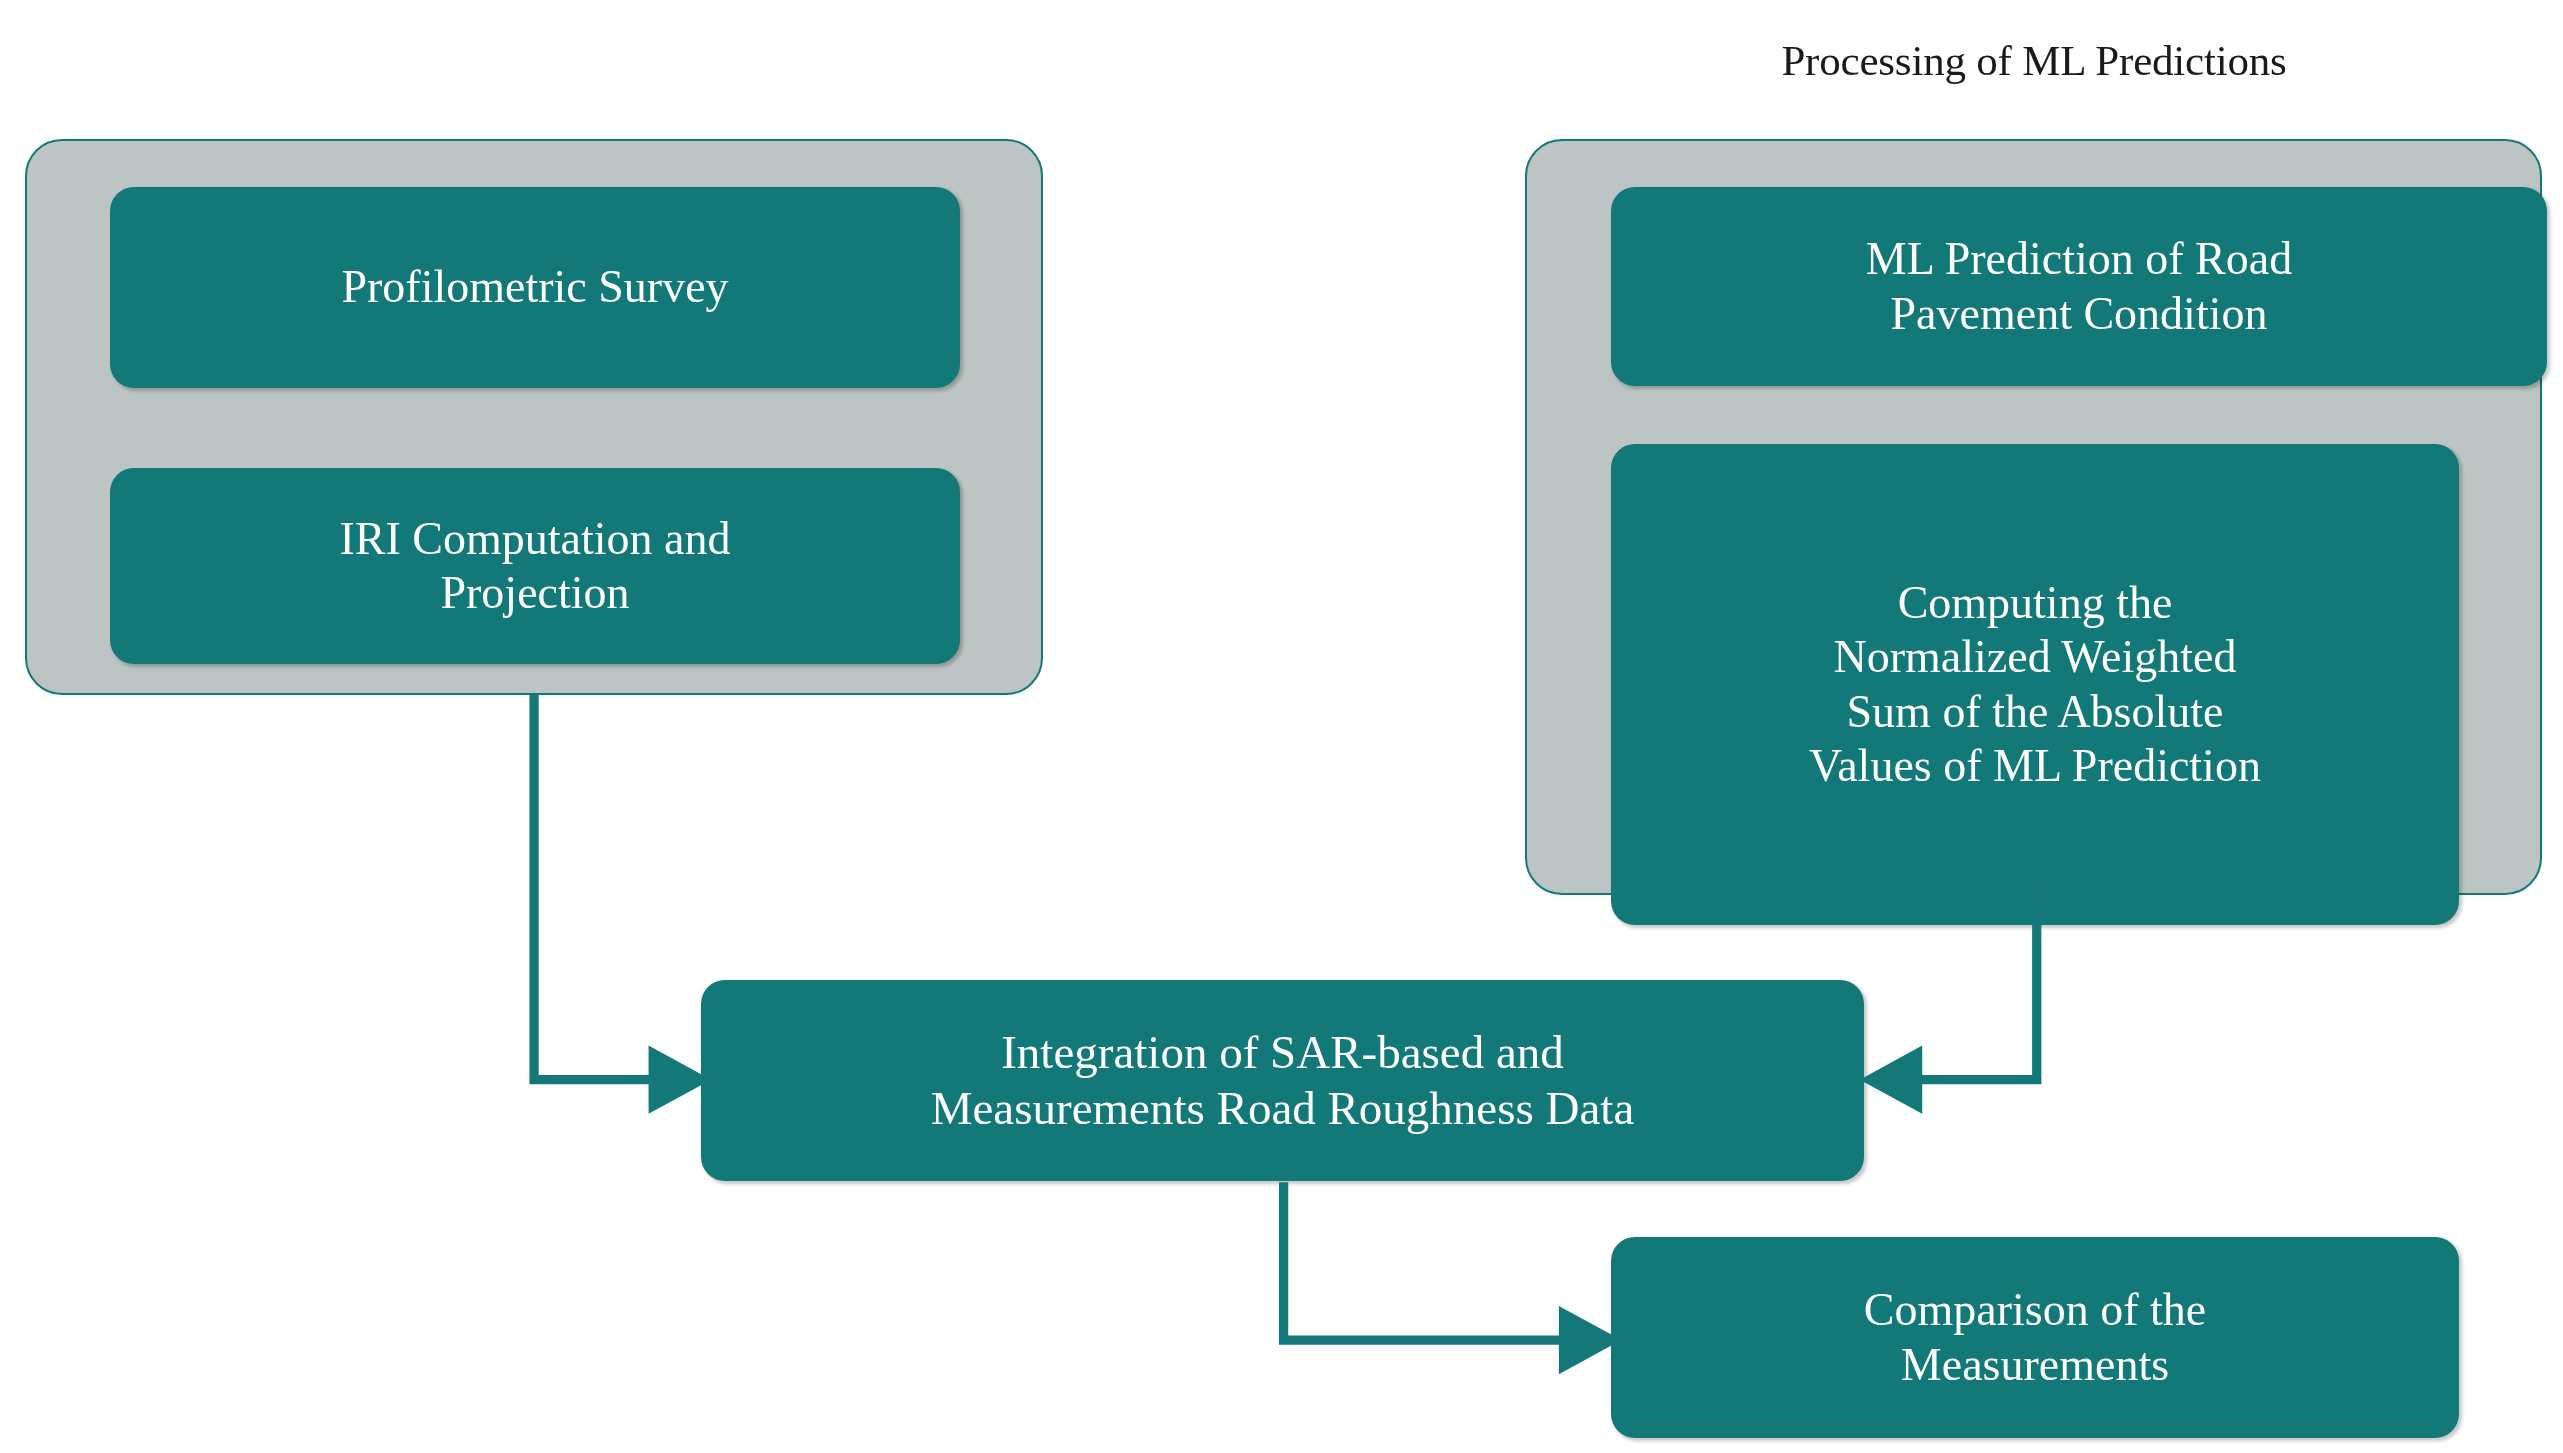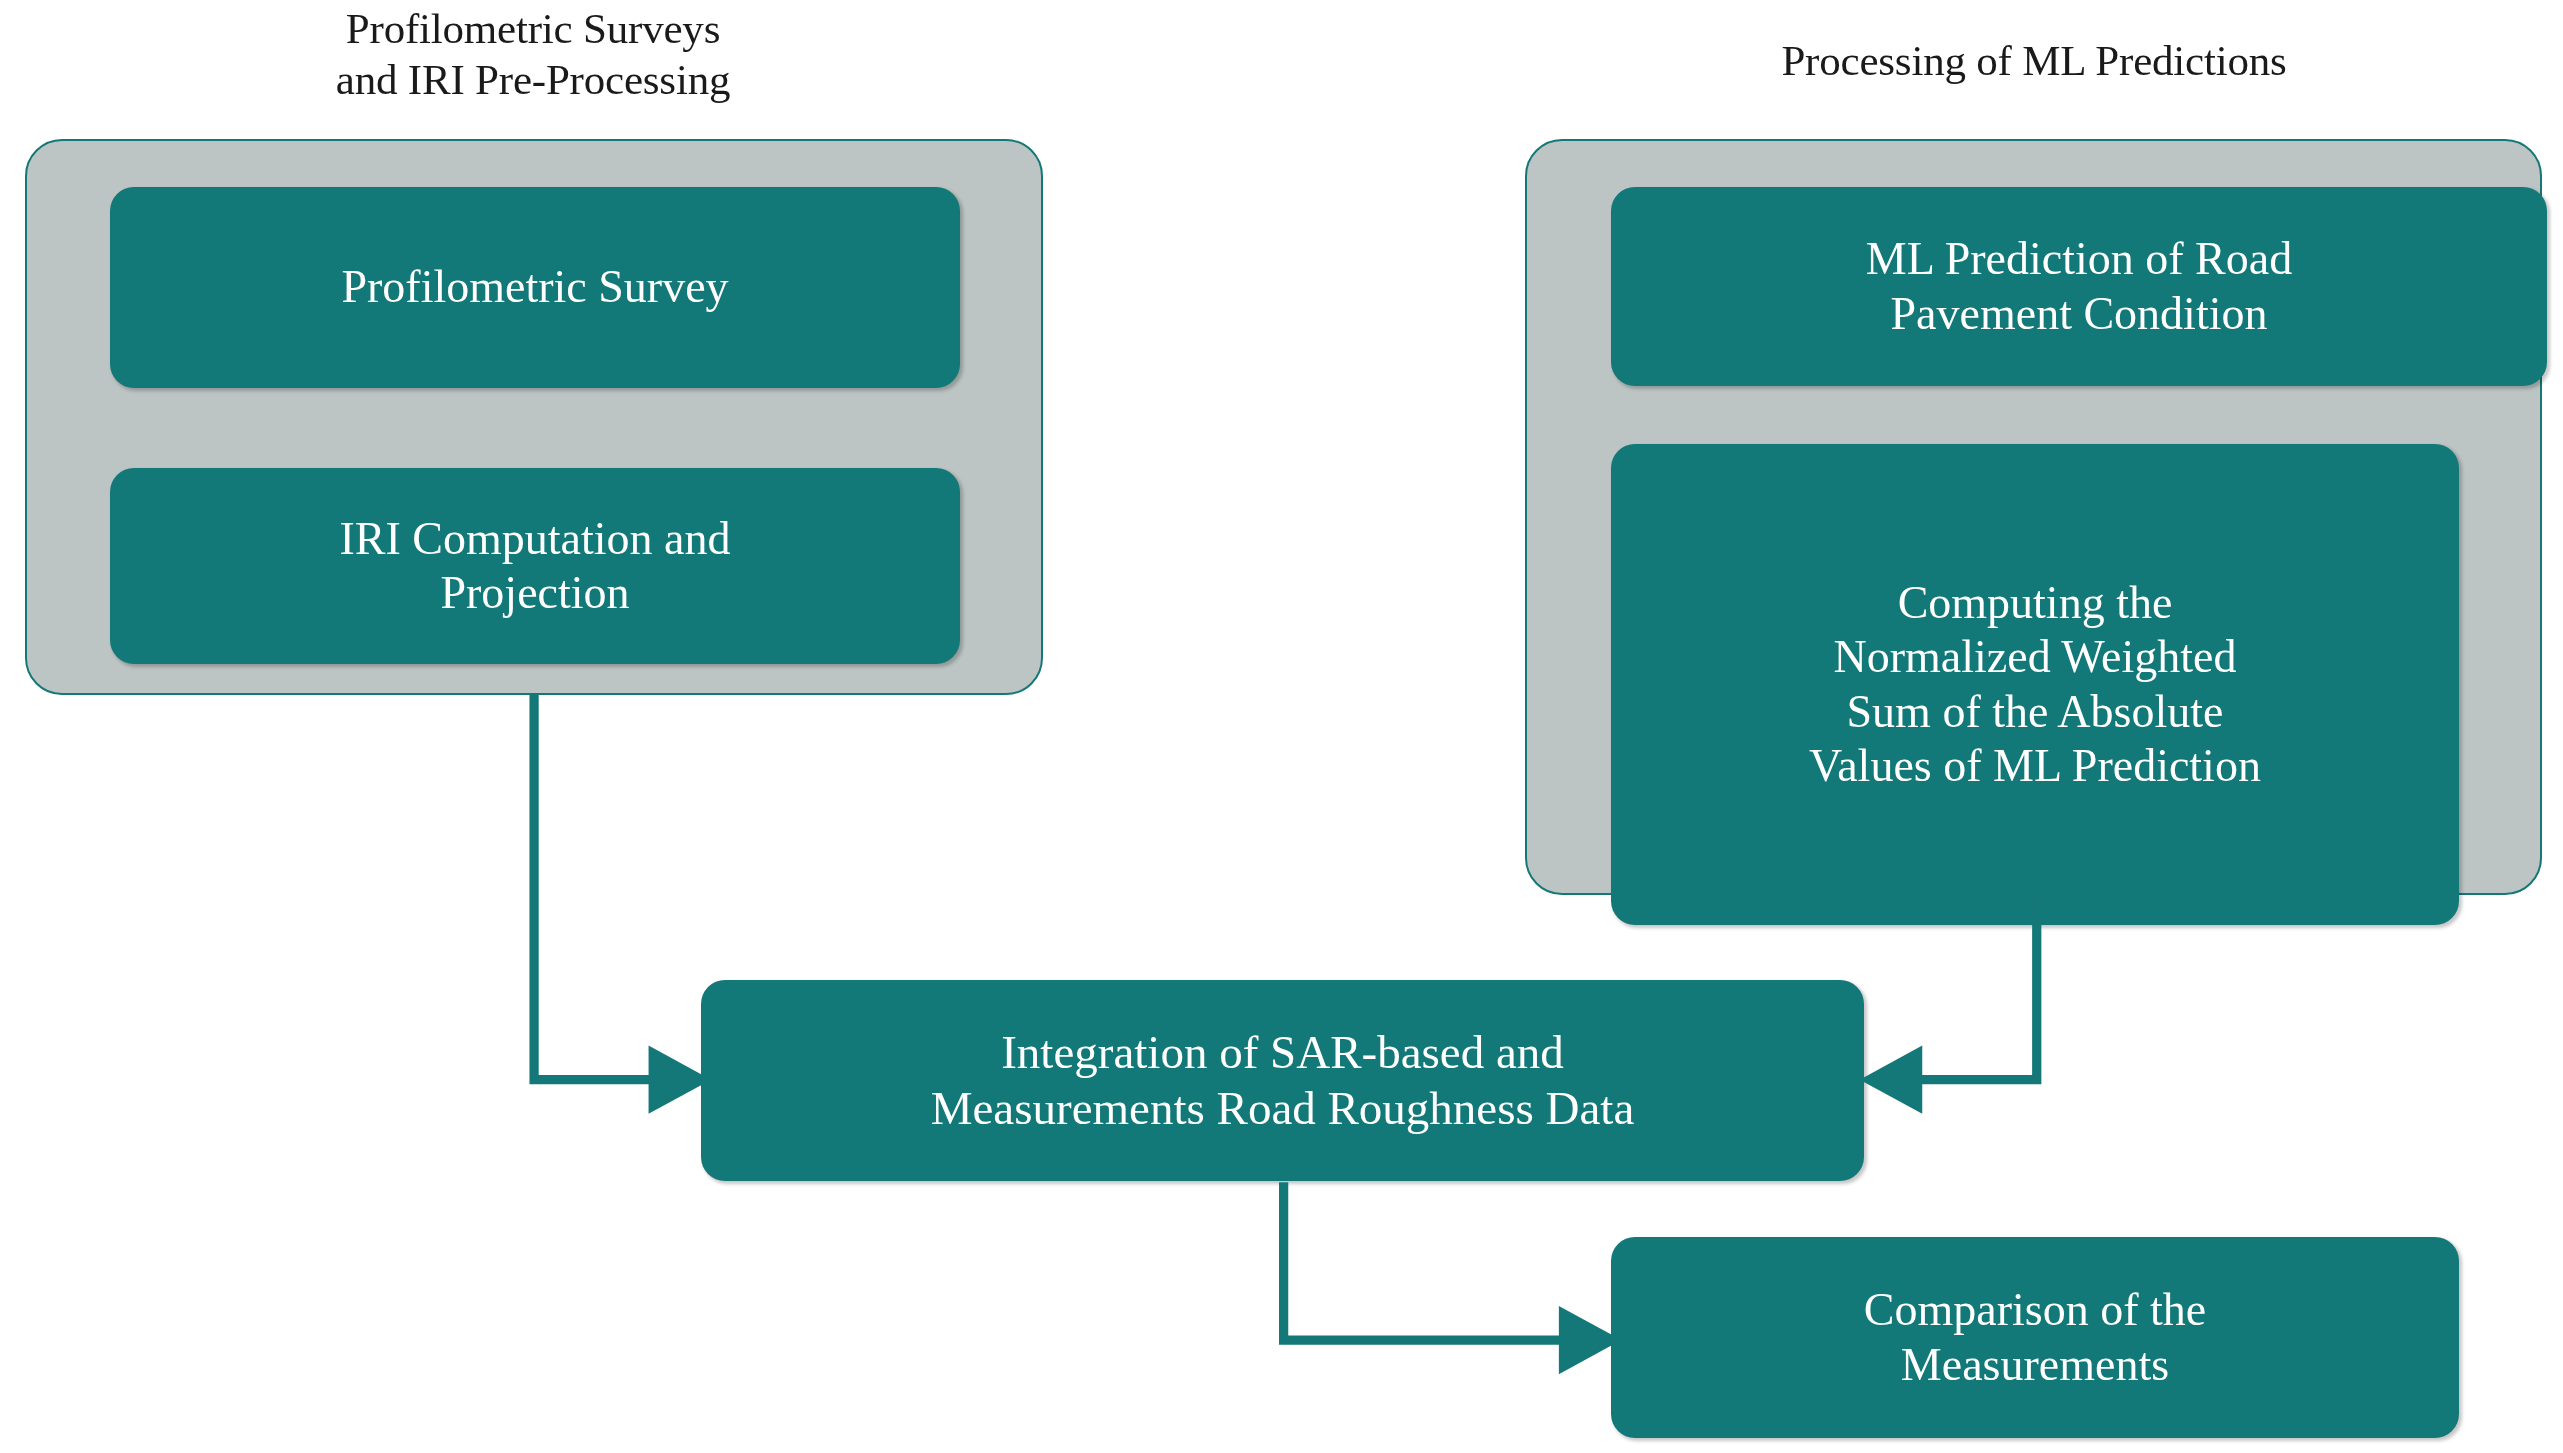--- a/index.html
+++ b/index.html
@@ -83,22 +83,20 @@
     stroke-linecap: butt;
     stroke-linejoin: miter;
   }
   .conn-head { fill: #157878; }
 </style>
 </head>
 <body style="background: rgb(255, 255, 255);">
 
 <div id="stage" style="background: rgb(255, 255, 255);">
 
-  <div class="group-title" id="title-left" style="color: rgb(26, 26, 26);">Profilometric Surveys
-and IRI Pre-Processing</div>
 
   <div class="group-title" id="title-right" style="color: rgb(26, 26, 26);">Processing of ML Predictions</div>
 
   <div class="group-box" id="group-left" style="background: rgb(188, 197, 195); border-color: rgb(21, 120, 120);"></div>
 
   <div class="node" id="node-profilometric-survey" style="background: rgb(19, 120, 120); color: rgb(255, 255, 255);">Profilometric Survey</div>
 
   <div class="node" id="node-iri-computation" style="background: rgb(19, 120, 120); color: rgb(255, 255, 255);">IRI Computation and
 Projection</div>
 

